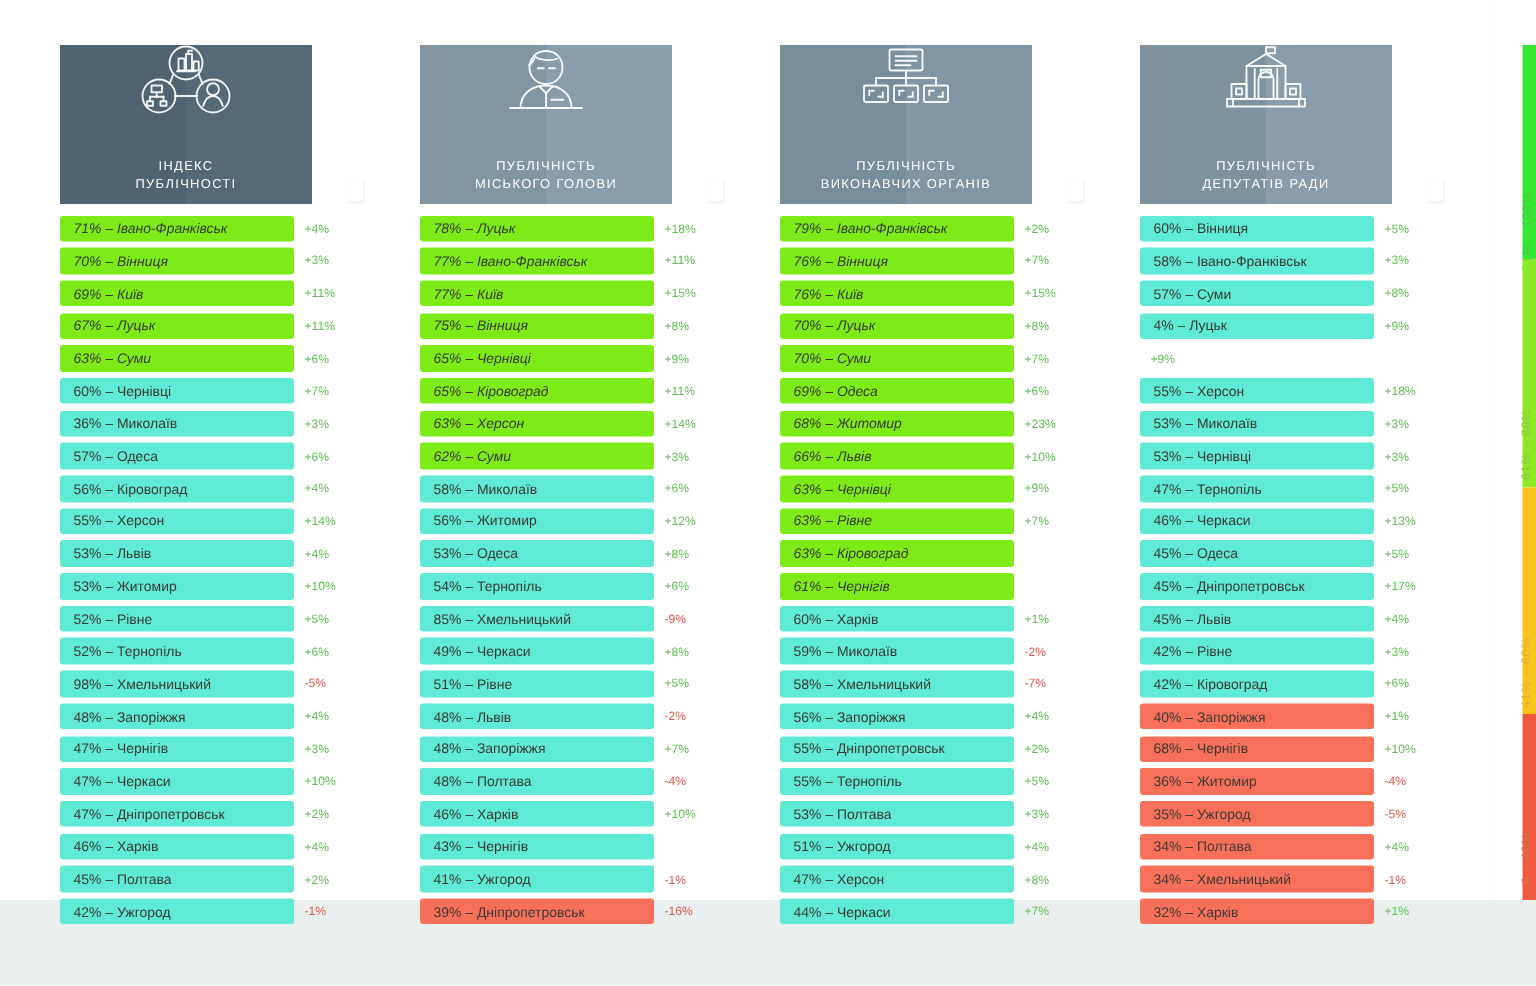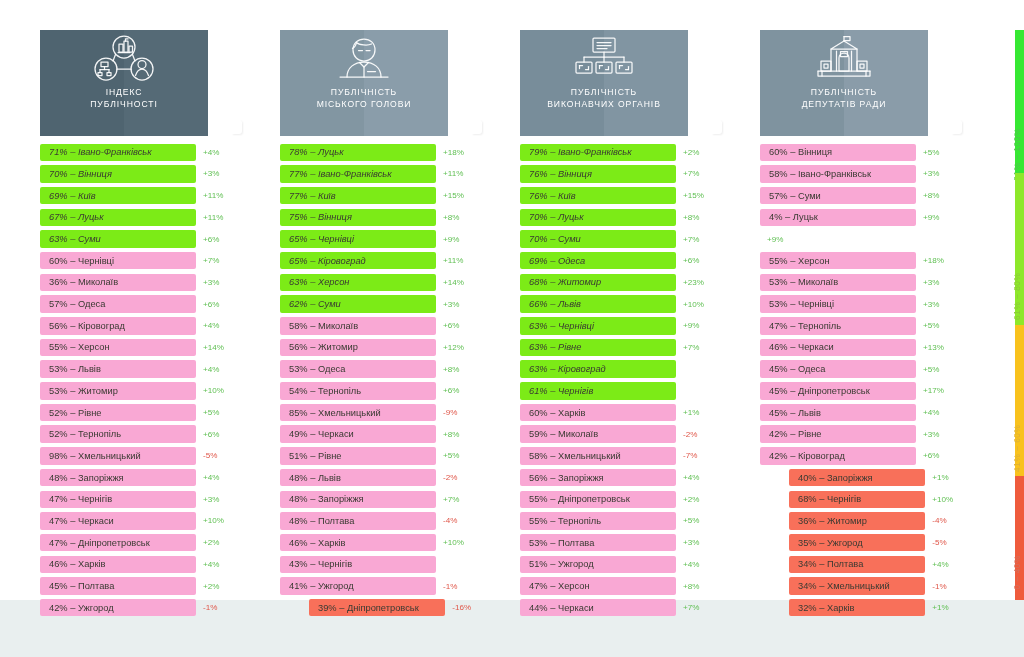--- a/index.html
+++ b/index.html
@@ -68,22 +68,22 @@
 
   .card-header {
     position: absolute;
     left: 6px;
     top: 30px;
     width: 168px;
     height: 106px;
     display: flex;
     flex-direction: column;
     align-items: center;
-    justify-content: center;
-    padding-bottom: 21px;
+    justify-content: space-between;
+    padding-bottom: 8px;
     overflow: hidden;
   }
 
   .card-header .hdr-bg {
     position: absolute;
     left: 0; top: 0; right: 0; bottom: 0;
     z-index: 0;
   }
   .card-header .hdr-bg .half-l,
   .card-header .hdr-bg .half-r {
@@ -137,22 +137,22 @@
     border-radius: 2px;
     display: flex;
     align-items: center;
     padding-left: 9px;
     font-size: 9.3px;
     color: #3a3a32;
     white-space: nowrap;
     overflow: hidden;
   }
   .bar.green   { background: #7ceb17; font-style: italic; }
-  .bar.yellow  { background: #f9a8d4; }
-  .bar.red     { background: #f8705a; margin-left: 29px; }
+  .bar.yellow  { background: #5eead4; }
+  .bar.red     { background: #f8705a; }
 
   .delta {
     margin-left: 7px;
     font-size: 8.1px;
     width: 32px;
     white-space: nowrap;
   }
   .delta.up   { color: #5fbf52; }
   .delta.down { color: #e0574a; }
 

